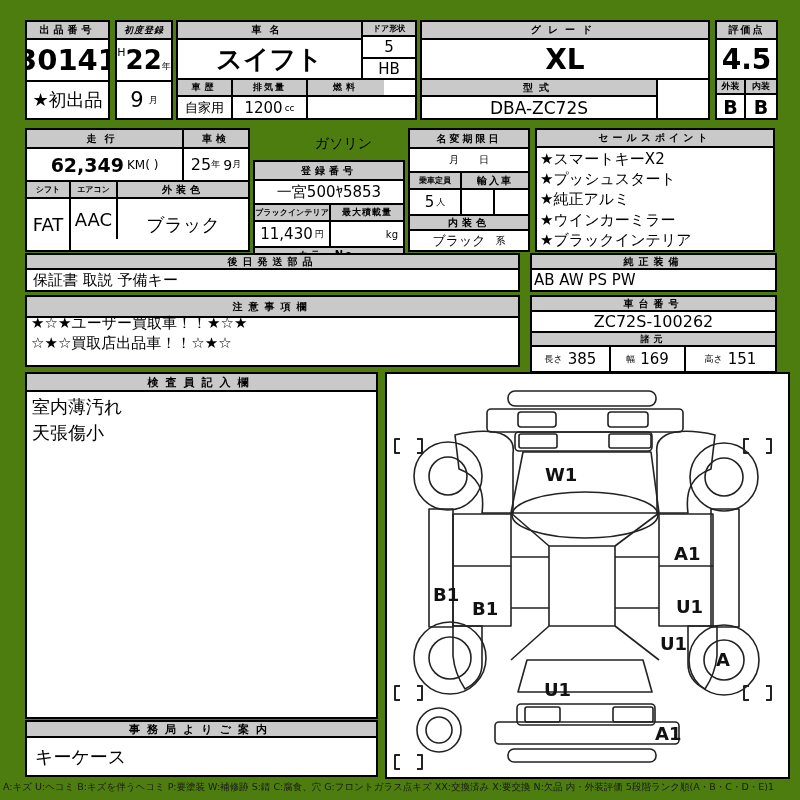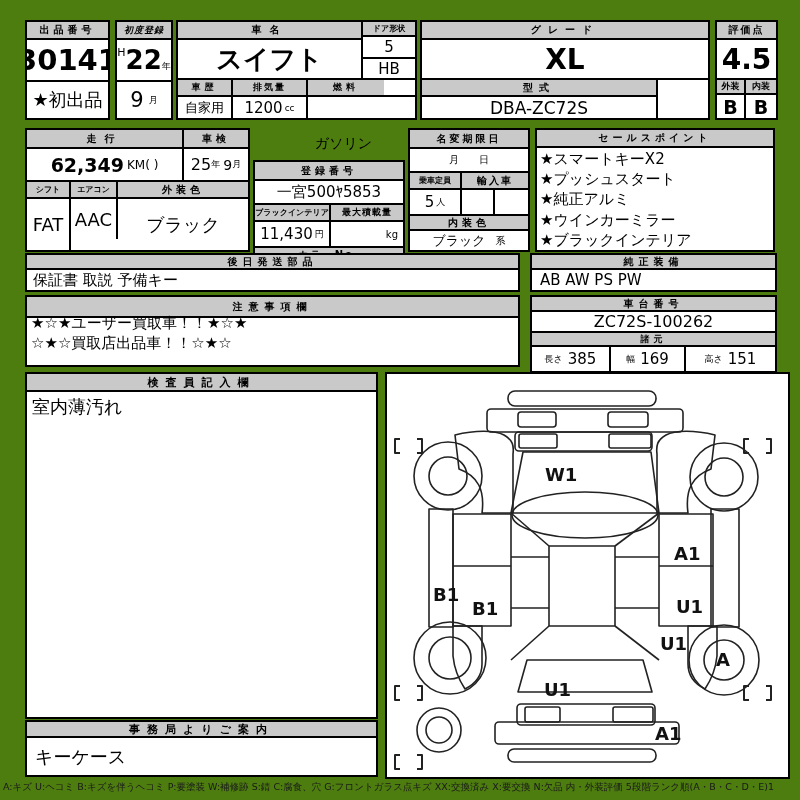--- a/index.html
+++ b/index.html
@@ -144,21 +144,21 @@
     </div>
   </div>
 
   <div class="box" style="left:25px;top:253px;width:495px;height:39px;">
     <div class="abs hdr bb" style="left:0;top:0;width:491px;height:15px;font-size:10px;letter-spacing:5px;">後日発送部品</div>
     <div class="abs cl" style="left:0;top:15px;width:491px;height:20px;padding-left:6px;font-size:15px;">保証書 取説 予備キー</div>
   </div>
 
   <div class="box" style="left:530px;top:253px;width:247px;height:39px;">
     <div class="abs hdr bb" style="left:0;top:0;width:243px;height:15px;font-size:10px;letter-spacing:5px;">純正装備</div>
-    <div class="abs cl" style="left:0;top:15px;width:243px;height:20px;padding-left:8px;font-size:15px;">AB AW PS PW</div>
+    <div class="abs cl" style="left:0;top:15px;width:243px;height:20px;padding-left:2px;font-size:15px;">AB AW PS PW</div>
   </div>
 
   <div class="box" style="left:25px;top:295px;width:495px;height:72px;">
     <div class="abs hdr bb" style="left:0;top:0;width:491px;height:21px;font-size:10px;letter-spacing:6px;">注意事項欄</div>
     <div class="abs" style="left:0;top:16px;width:491px;height:52px;padding-left:4px;font-size:15px;line-height:20px;">
       <div>★☆★ユーザー買取車！！★☆★</div>
       <div>☆★☆買取店出品車！！☆★☆</div>
     </div>
   </div>
 
@@ -177,20 +177,21 @@
     <div class="abs cv" style="left:154px;top:50px;width:89px;height:24px;">
       <span style="font-size:9px;margin-right:5px;">高さ</span>
         <span style="font-size:15px;">151</span>
     </div>
   </div>
 
   <div class="box" style="left:25px;top:372px;width:353px;height:347px;">
     <div class="abs hdr bb" style="left:0;top:0;width:349px;height:18px;font-size:11px;letter-spacing:7px;">検査員記入欄</div>
     <div class="abs" style="left:0;top:20px;width:349px;height:320px;padding-left:5px;font-size:18px;line-height:26px;">
       <div>室内薄汚れ</div>
+      <div>天張傷小</div>
     </div>
   </div>
 
   <div class="box" style="left:25px;top:720px;width:353px;height:57px;">
     <div class="abs hdr bb" style="left:0;top:0;width:349px;height:16px;font-size:11px;letter-spacing:7px;">事務局よりご案内</div>
     <div class="abs cl" style="left:0;top:16px;width:349px;height:37px;padding-left:8px;font-size:18px;">キーケース</div>
   </div>
 
   <div class="box" style="left:385px;top:372px;width:405px;height:407px;">
     <svg width="401" height="403" viewBox="0 0 401 403" style="display:block" fill="none" stroke="#222" stroke-width="1.6" stroke-linejoin="round">

